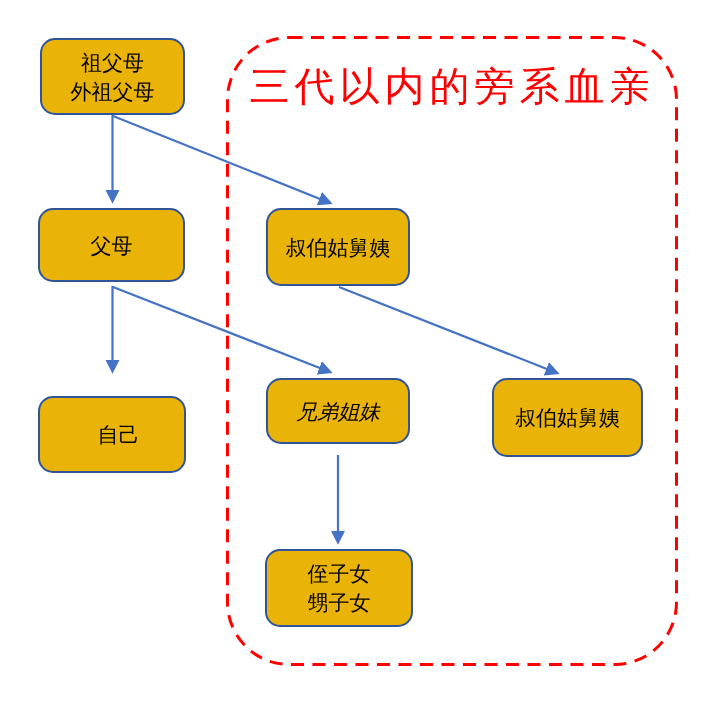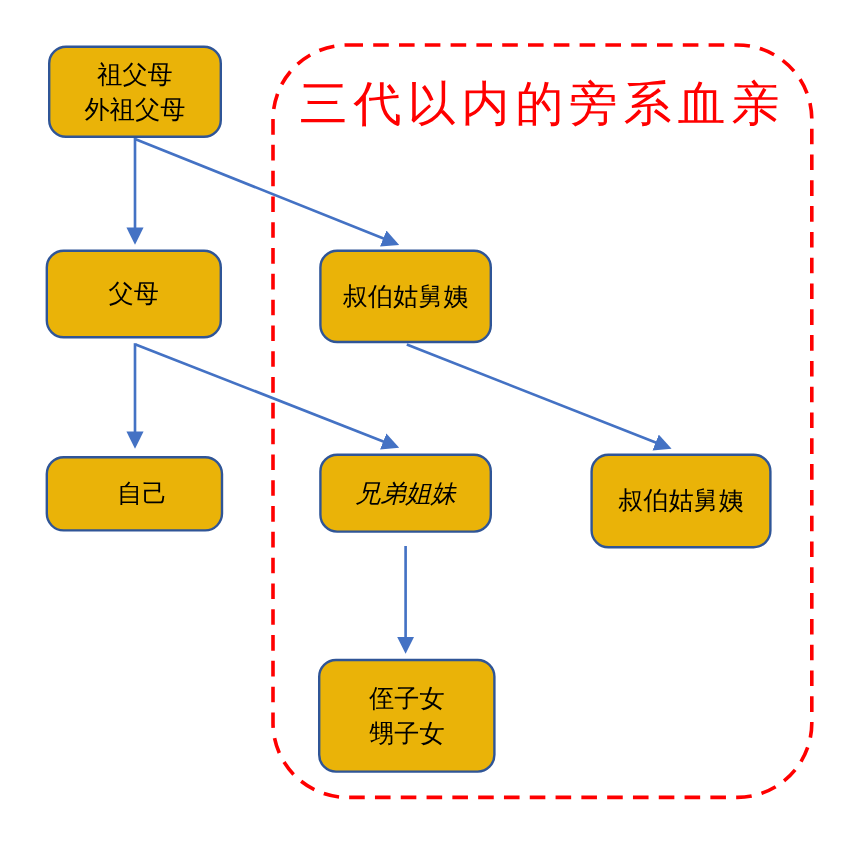--- a/index.html
+++ b/index.html
@@ -23,24 +23,24 @@
     justify-content:center;
     color:#000000;
     font-size:21px;
     line-height:29px;
     text-align:center;
     box-sizing:border-box;
   }
   .node-grandparents{left:40px;top:38px;width:145px;height:77px;}
   .node-parents{left:38px;top:208px;width:147px;height:74px;}
   .node-uncles-aunts{left:266px;top:208px;width:144px;height:78px;}
-  .node-self{left:38px;top:380px;width:148px;height:63px;padding-left:13px;}
+  .node-self{left:38px;top:396px;width:148px;height:77px;padding-left:13px;}
   .node-siblings{left:266px;top:378px;width:144px;height:66px;font-style:italic;}
   .node-cousins{left:492px;top:378px;width:151px;height:79px;}
-  .node-nephews-nieces{left:265px;top:549px;width:148px;height:95px;}
+  .node-nephews-nieces{left:265px;top:549px;width:148px;height:78px;}
   .diagram-title{
     position:absolute;
     left:227px;top:62px;width:450px;height:48px;
     display:flex;align-items:center;justify-content:center;
     color:#FF0000;
     font-size:40px;
     letter-spacing:5px;
     white-space:nowrap;
   }
 </style>

